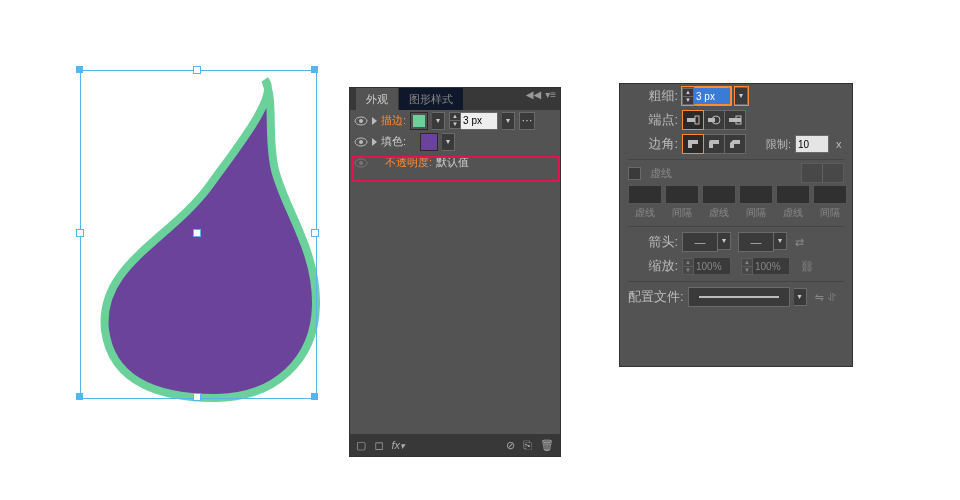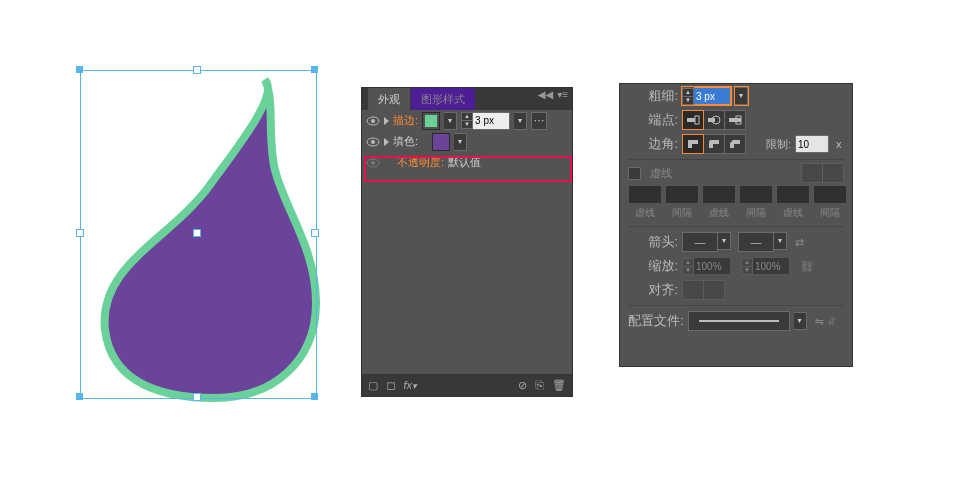--- a/index.html
+++ b/index.html
@@ -6,25 +6,25 @@
   #stage{position:relative;width:960px;height:500px;background:#fff}
   
   .art{position:absolute;left:80px;top:70px;width:240px;height:340px}
   .bb{position:absolute;left:0;top:0;width:235px;height:327px;border:1px solid #58b5ea}
   .anchor{position:absolute;width:7px;height:7px;background:#58b5ea;margin:-4px 0 0 -4px}
   .hcenter{position:absolute;width:6px;height:6px;background:#fff;border:1px solid #58b5ea;margin:-4px 0 0 -4px}
   
   .panel{position:absolute;background:#535353;color:#ccc;box-shadow:0 0 0 1px #323232}
   .tabbar{height:22px;background:#383838;display:flex;align-items:flex-end;padding-left:6px;position:relative}
   .tab{padding:4px 10px 3px;font-size:11px;background:#535353;color:#ccc;margin-right:1px}
-  .tab.inactive{background:#4c1d95;color:#888}
+  .tab.inactive{background:#0f172a;color:#888}
   .panel-menu{position:absolute;right:4px;top:1px;display:flex;gap:4px}
   .panel-menu span{color:#999;font-size:10px}
   
-  #appearance{left:362px;top:88px;width:210px;height:308px}
+  #appearance{left:350px;top:88px;width:210px;height:368px}
   .row{display:flex;align-items:center;height:21px;padding:0 4px;gap:4px}
   .row .eye svg{display:block}
   .swatch{width:16px;height:16px;border:1px solid #2a2a2a;display:inline-block}
   .tri{width:0;height:0;border-top:4px solid transparent;border-bottom:4px solid transparent;border-left:5px solid #bbb;display:inline-block}
   .accent{color:#ff8a33}
   .spin{display:flex;align-items:center;height:18px}
   .spin .btns{display:flex;flex-direction:column;background:#3a3a3a;border:1px solid #6a6a6a}
   .spin .btns div{width:10px;height:7px;font-size:6px;line-height:6px;text-align:center;color:#ccc}
   .spin .btns div+div{border-top:1px solid #6a6a6a}
   .spin input{width:32px;height:16px;background:#eee;color:#000;border:1px solid #6a6a6a;border-left:0;font-size:10px;padding:0 2px}
@@ -276,27 +276,20 @@
         </span>
       <span class="spin" style="margin-left:6px">
           <span class="btns" style="opacity:.4">
             <div>▲</div>
             <div>▼</div>
           </span>
           <input style="background: rgb(58, 58, 58); color: rgb(136, 136, 136); border-color: rgb(85, 85, 85);" disabled="" value="100%">
         </span>
       <span style="margin-left:6px;color:#888">⛓</span>
     </div>
-    <div class="srow">
-      <span class="lbl">对齐:</span>
-      <span class="seg" style="opacity:.4">
-          <span class="b"></span>
-          <span class="b"></span>
-        </span>
-    </div>
 
     <div class="sep"></div>
     <div class="srow">
       <span class="lbl">配置文件:</span>
       <span class="b" style="width:100px;height:18px;background:#3a3a3a;border:1px solid #6a6a6a;justify-content:center;display:flex;align-items:center">
           <svg width="80" height="8">
             <line x1="0" y1="4" x2="80" y2="4" stroke="#bbb" stroke-width="2"></line>
           </svg>
         </span>
       <span class="dd">▾</span>

